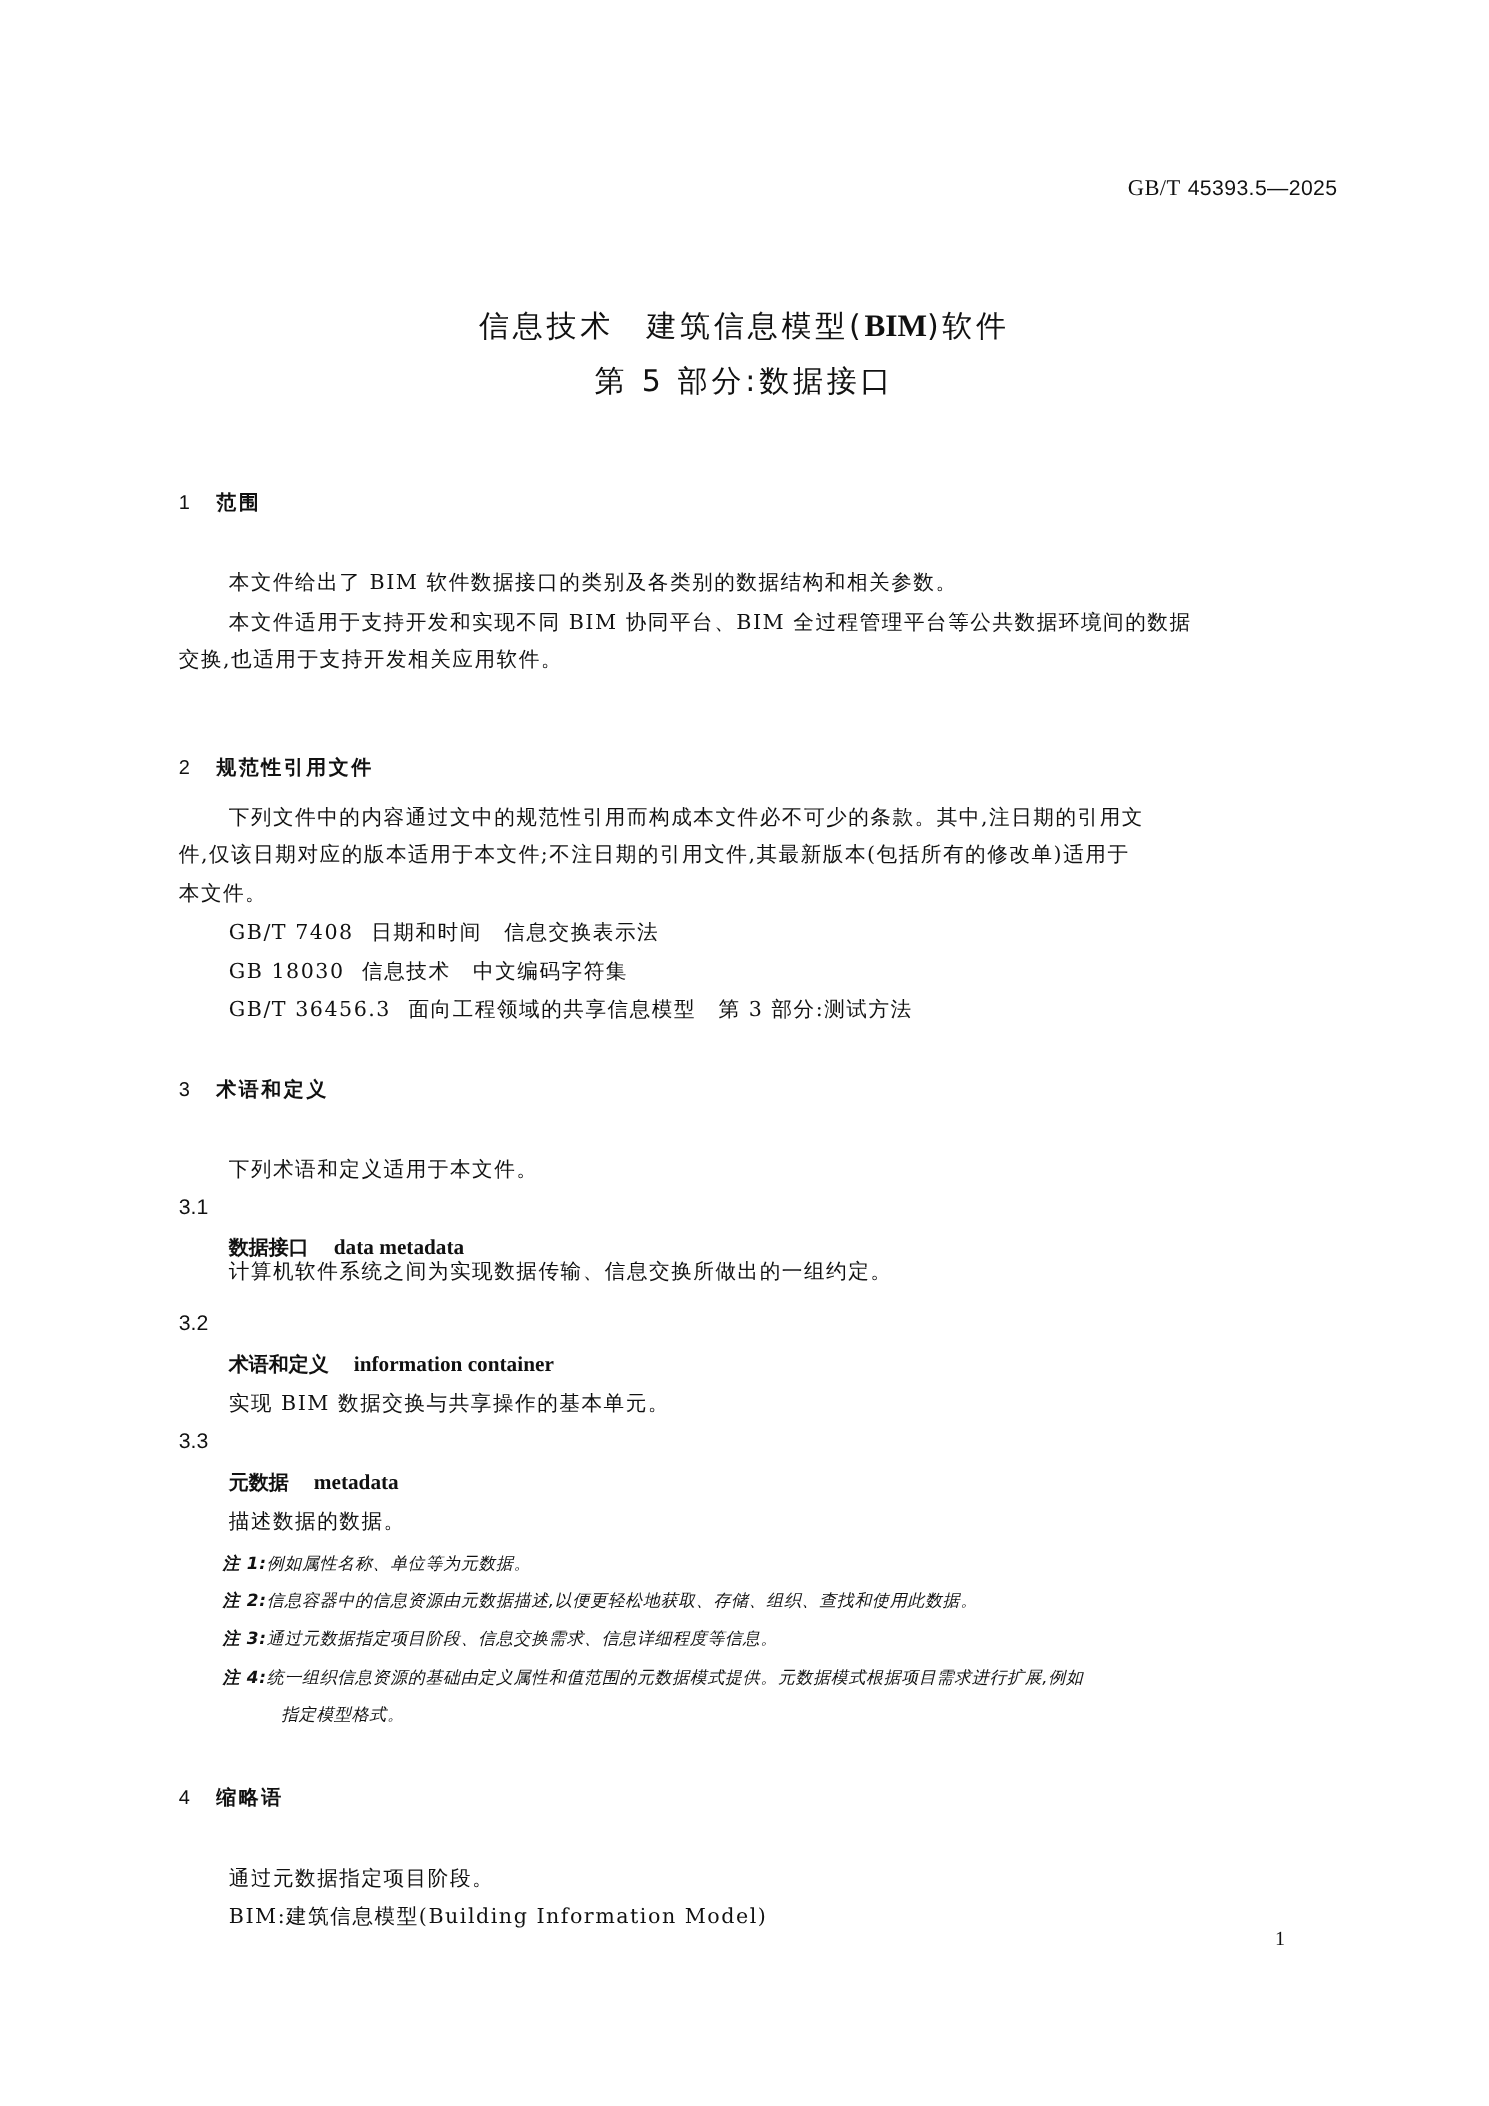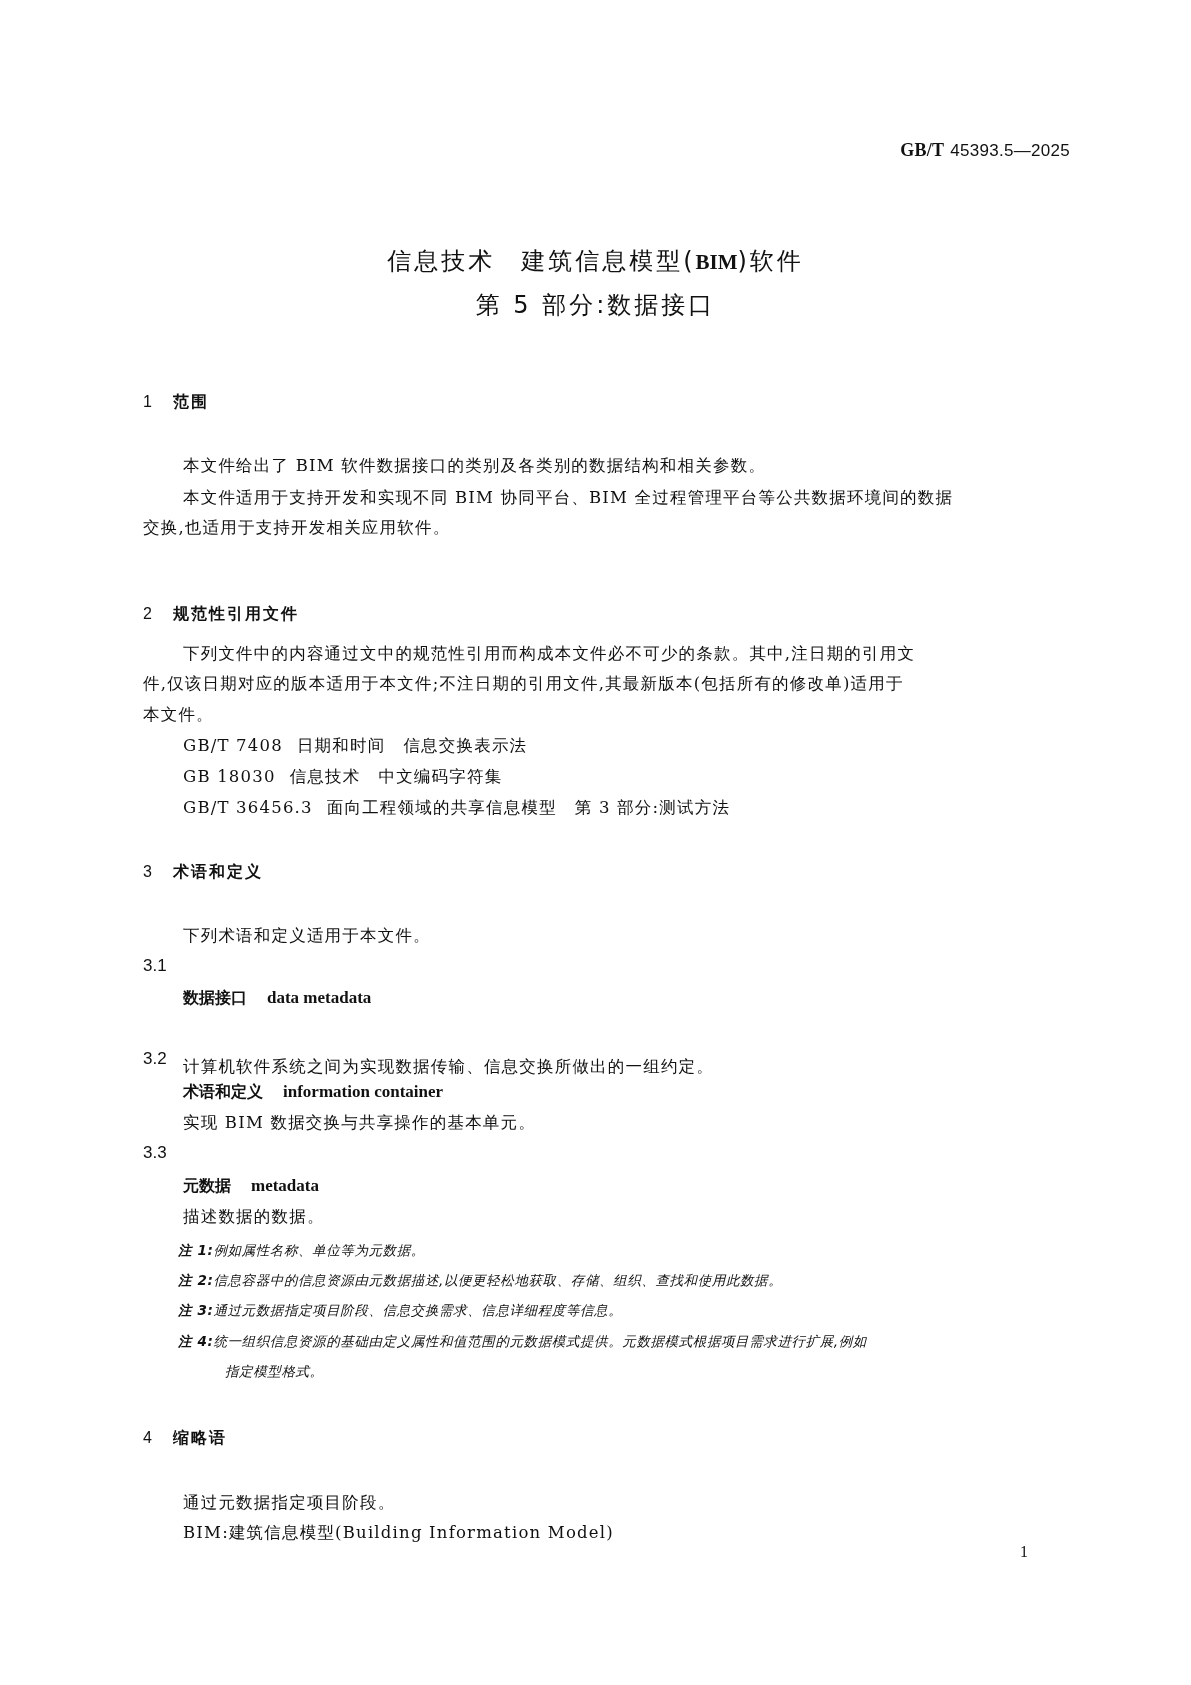--- a/index.html
+++ b/index.html
@@ -1,24 +1,24 @@
 <!DOCTYPE html>
 <html><head>
 <meta charset="utf-8">
 <style>
   html, body { margin: 0; padding: 0; background: #ffffff; }
   body { width: 1191px; height: 1685px; position: relative; overflow: hidden; color: #111; font-family: "DejaVu Serif", "Liberation Serif", serif; }
   .abs { position: absolute; }
   .docno { top: 140px; left: 820px; width: 250px; text-align: right; font-size: 17px; letter-spacing: 0.3px; }
-  .docno .prefix { font-family: "Liberation Serif", serif; font-weight: bold; font-size: 18px; }
+  .docno .prefix { font-family: "Liberation Serif", serif; font-weight: normal; font-size: 18px; }
   .docno .num { font-family: "Liberation Sans", sans-serif; font-size: 17px; }
   .title { left: 0; width: 1191px; text-align: center; font-family: "DejaVu Sans", sans-serif; font-size: 24px; letter-spacing: 3px; }
   .title1 { top: 245px; }
   .title2 { top: 289px; }
-  .title .bim { font-family: "Liberation Serif", serif; font-weight: bold; letter-spacing: 0; font-size: 21px; }
+  .title .bim { font-family: "Liberation Serif", serif; font-weight: bold; letter-spacing: 0; font-size: 25px; }
   .h { left: 143px; font-family: "DejaVu Sans", sans-serif; font-size: 16px; font-weight: bold; letter-spacing: 2px; }
   .h .n { display: inline-block; width: 30px; font-weight: normal; letter-spacing: 0; font-family: "Liberation Sans", sans-serif; }
   .p { font-family: "DejaVu Serif", serif; font-size: 16.5px; letter-spacing: 1.2px; }
   .indent { left: 183px; }
   .full { left: 143px; width: 925px; }
   .termno { left: 143px; font-family: Liberation Sans, sans-serif; font-size: 17px; }
   .term { left: 183px; font-family: "DejaVu Sans", sans-serif; font-size: 16px; font-weight: bold; }
   .term .en { font-family: "Liberation Serif", serif; font-weight: bold; font-size: 17px; margin-left: 20px; }
   .note { left: 178px; font-family: "DejaVu Sans", sans-serif; font-size: 13.5px; letter-spacing: 0.6px; font-style: italic; }
   .note .lbl { font-weight: bold; }
@@ -68,21 +68,21 @@
 
   <div class="abs h" style="top:862px">
     <span class="n">3</span><span>术语和定义</span>
   </div>
   <div class="abs p indent" style="top:925px">下列术语和定义适用于本文件。</div>
 
   <div class="abs termno" style="top:956px">3.1</div>
   <div class="abs term" style="top:988px">
     <span>数据接口</span><span class="en">data metadata</span>
   </div>
-  <div class="abs p indent" style="top:1056px">计算机软件系统之间为实现数据传输、信息交换所做出的一组约定。</div>
+  <div class="abs p indent" style="top:1006px">计算机软件系统之间为实现数据传输、信息交换所做出的一组约定。</div>
 
   <div class="abs termno" style="top:1049px">3.2</div>
   <div class="abs term" style="top:1082px">
     <span>术语和定义</span><span class="en">information container</span>
   </div>
   <div class="abs p indent" style="top:1112px">实现 BIM 数据交换与共享操作的基本单元。</div>
 
   <div class="abs termno" style="top:1143px">3.3</div>
   <div class="abs term" style="top:1176px">
     <span>元数据</span><span class="en">metadata</span>

